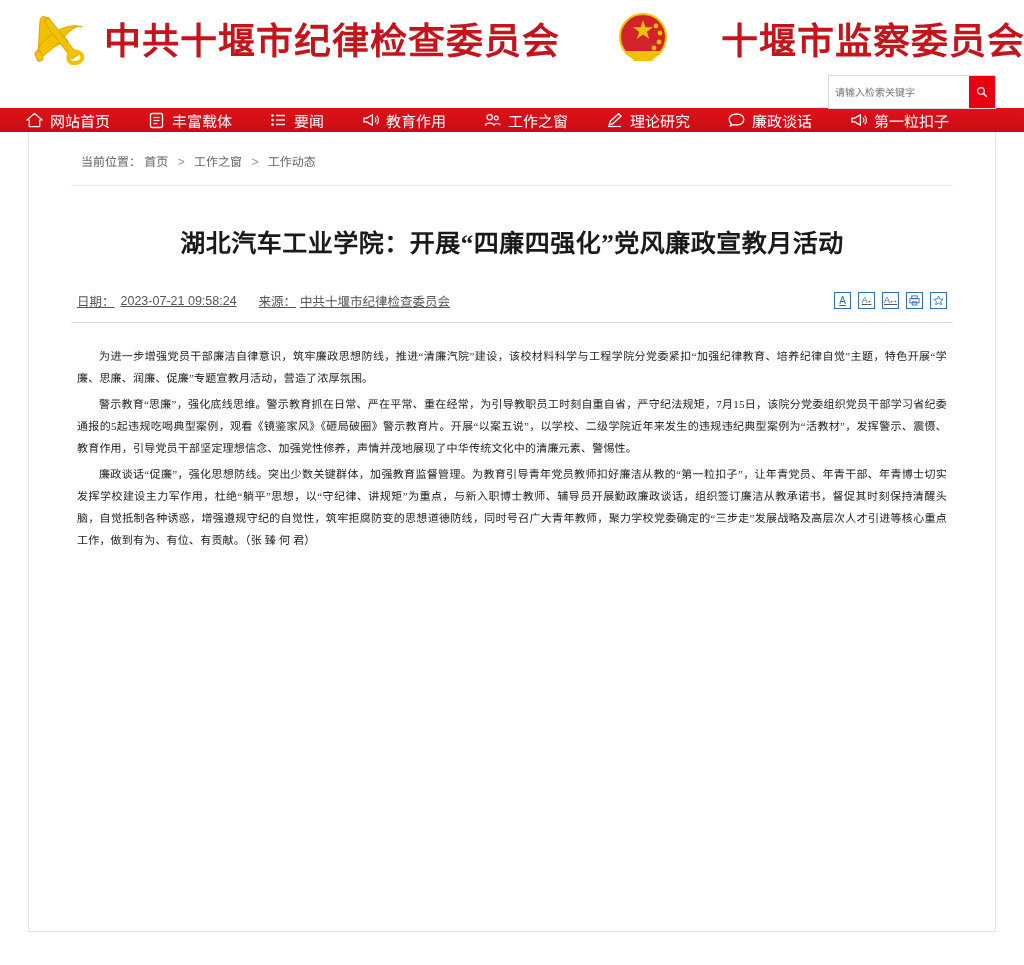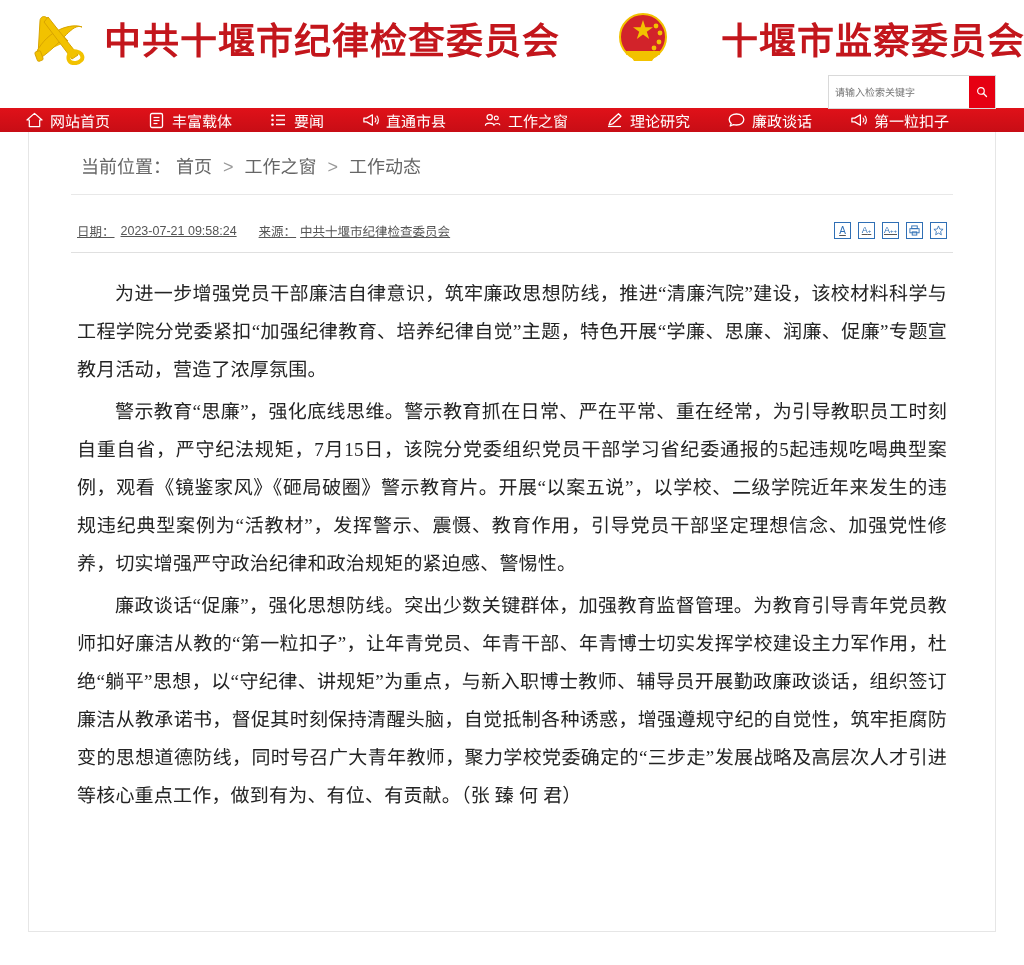--- a/index.html
+++ b/index.html
@@ -101,21 +101,21 @@
   .frame {
     margin: 0 28px;
     border-left: 1px solid #e6e6e6;
     border-right: 1px solid #e6e6e6;
     border-bottom: 1px solid #e6e6e6;
     min-height: 800px;
     background: #fff;
     padding: 0 42px;
   }
   .breadcrumb {
-    font-size: 18px;
+    font-size: 12px;
     color: #666;
     padding: 20px 0 16px 10px;
   }
   .breadcrumb a { color: #666; text-decoration: none; cursor: pointer; }
   .breadcrumb .sep { margin: 0 6px; color: #999; }
   .bc-line {
     border-bottom: 1px solid #e8e8e8;
     margin: 0 0 26px 0;
   }
 
@@ -167,21 +167,21 @@
     border-bottom: 1px solid #e0e0e0;
     margin: 0 0 22px 0;
   }
 
   .article-body {
     padding: 0 6px;
     font-family: "Liberation Serif", "DejaVu Serif", serif;
   }
   .article-body p {
     margin: 0 0 4px 0;
-    font-size: 19px;
+    font-size: 11px;
     line-height: 2.0;
     color: #232323;
     text-align: justify;
     text-indent: 2em;
     letter-spacing: 0.2px;
   }
 </style>
 </head>
 <body>
 
@@ -272,21 +272,21 @@
   </div>
 
   <div class="nav-item">
     <span class="nav-ico">
       <svg width="18" height="16" viewBox="0 0 18 16">
           <path d="M2 6 H5 L11 2.5 V13.5 L5 10 H2 Z" fill="none" stroke="#fff" stroke-width="1.3" stroke-linejoin="round"></path>
           <path d="M13.5 5.5 C15 7 15 9 13.5 10.5" fill="none" stroke="#fff" stroke-width="1.2"></path>
           <path d="M15.5 3.5 C18 6 18 10 15.5 12.5" fill="none" stroke="#fff" stroke-width="1.2"></path>
         </svg>
     </span>
-    <span>直通市县</span>
+    <span>教育作用</span>
   </div>
 
   <div class="nav-item">
     <span class="nav-ico">
       <svg width="18" height="16" viewBox="0 0 18 16">
           <circle cx="6" cy="5" r="2.8" fill="none" stroke="#fff" stroke-width="1.3"></circle>
           <path d="M1.5 14 C1.5 10.5 10.5 10.5 10.5 14" fill="none" stroke="#fff" stroke-width="1.3"></path>
           <circle cx="13" cy="6" r="2.1" fill="none" stroke="#fff" stroke-width="1.1"></circle>
           <path d="M11 13.5 C11.5 11 16.8 11 16.8 13.6" fill="none" stroke="#fff" stroke-width="1.1"></path>
         </svg>
@@ -331,20 +331,21 @@
   <div class="breadcrumb">
     <span>当前位置：</span>
     <a>首页</a>
     <span class="sep">&gt;</span>
     <a>工作之窗</a>
     <span class="sep">&gt;</span>
     <a>工作动态</a>
   </div>
   <div class="bc-line"></div>
 
+  <div class="article-title">湖北汽车工业学院：开展“四廉四强化”党风廉政宣教月活动</div>
 
   <div class="meta-row">
     <span>日期：</span>
     <span class="meta-date">2023-07-21 09:58:24</span>
     <span class="meta-source">来源：</span>
     <span style="margin-left:4px">中共十堰市纪律检查委员会</span>
 
     <span class="meta-tools">
       <span class="tool">A</span>
       <span class="tool sup">A<sup>+</sup></span>
@@ -361,17 +362,17 @@
             <polygon points="6,1 7.4,4.4 11,4.7 8.3,7.1 9.1,10.7 6,8.8 2.9,10.7 3.7,7.1 1,4.7 4.6,4.4" fill="none" stroke="#2f6fb5" stroke-width="0.9"></polygon>
           </svg>
       </span>
     </span>
   </div>
 
   <div class="meta-line"></div>
 
   <div class="article-body">
     <p>为进一步增强党员干部廉洁自律意识，筑牢廉政思想防线，推进“清廉汽院”建设，该校材料科学与工程学院分党委紧扣“加强纪律教育、培养纪律自觉”主题，特色开展“学廉、思廉、润廉、促廉”专题宣教月活动，营造了浓厚氛围。</p>
-    <p>警示教育“思廉”，强化底线思维。警示教育抓在日常、严在平常、重在经常，为引导教职员工时刻自重自省，严守纪法规矩，7月15日，该院分党委组织党员干部学习省纪委通报的5起违规吃喝典型案例，观看《镜鉴家风》《砸局破圈》警示教育片。开展“以案五说”，以学校、二级学院近年来发生的违规违纪典型案例为“活教材”，发挥警示、震慑、教育作用，引导党员干部坚定理想信念、加强党性修养，切实增强严守政治纪律和政治规矩的紧迫感、警惕性。</p>
+    <p>警示教育“思廉”，强化底线思维。警示教育抓在日常、严在平常、重在经常，为引导教职员工时刻自重自省，严守纪法规矩，7月15日，该院分党委组织党员干部学习省纪委通报的5起违规吃喝典型案例，观看《镜鉴家风》《砸局破圈》警示教育片。开展“以案五说”，以学校、二级学院近年来发生的违规违纪典型案例为“活教材”，发挥警示、震慑、教育作用，引导党员干部坚定理想信念、加强党性修养，声情并茂地展现了中华传统文化中的清廉元素、警惕性。</p>
     <p>廉政谈话“促廉”，强化思想防线。突出少数关键群体，加强教育监督管理。为教育引导青年党员教师扣好廉洁从教的“第一粒扣子”，让年青党员、年青干部、年青博士切实发挥学校建设主力军作用，杜绝“躺平”思想，以“守纪律、讲规矩”为重点，与新入职博士教师、辅导员开展勤政廉政谈话，组织签订廉洁从教承诺书，督促其时刻保持清醒头脑，自觉抵制各种诱惑，增强遵规守纪的自觉性，筑牢拒腐防变的思想道德防线，同时号召广大青年教师，聚力学校党委确定的“三步走”发展战略及高层次人才引进等核心重点工作，做到有为、有位、有贡献。（张 臻 何 君）</p>
   </div>
 
 </div>
 
 </body></html>

